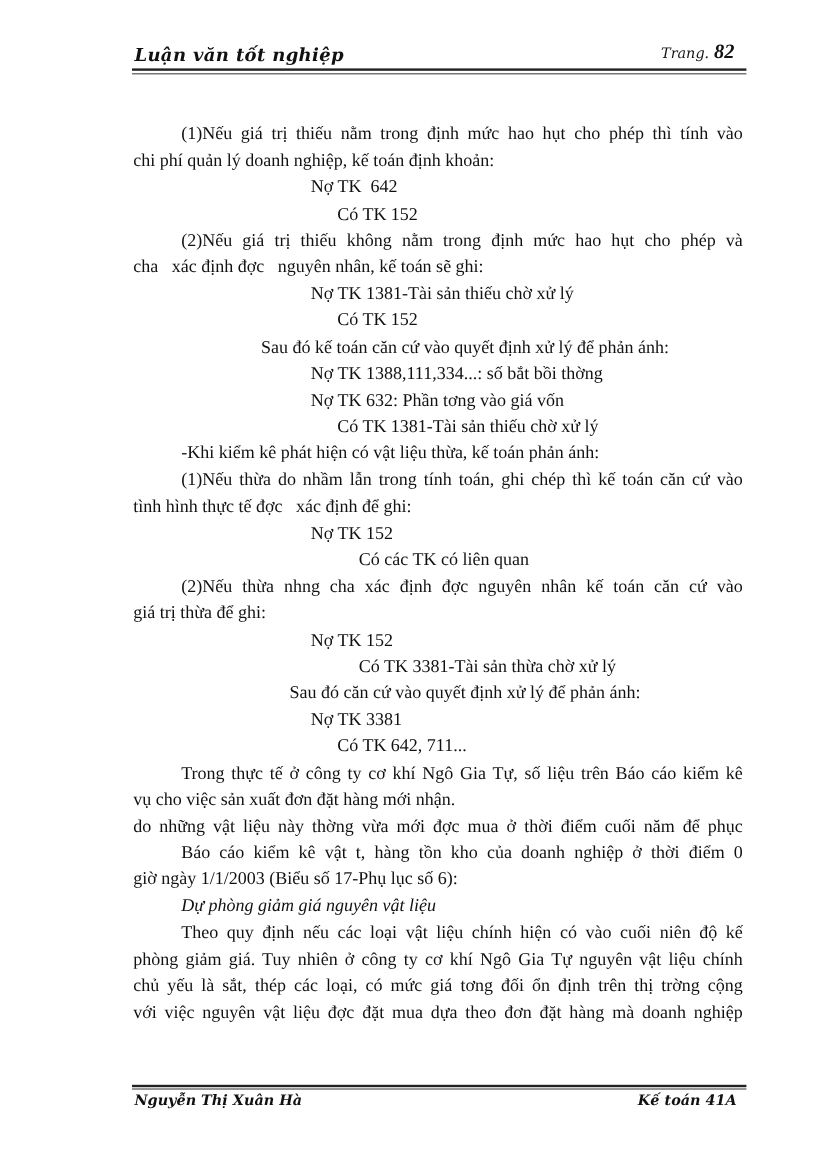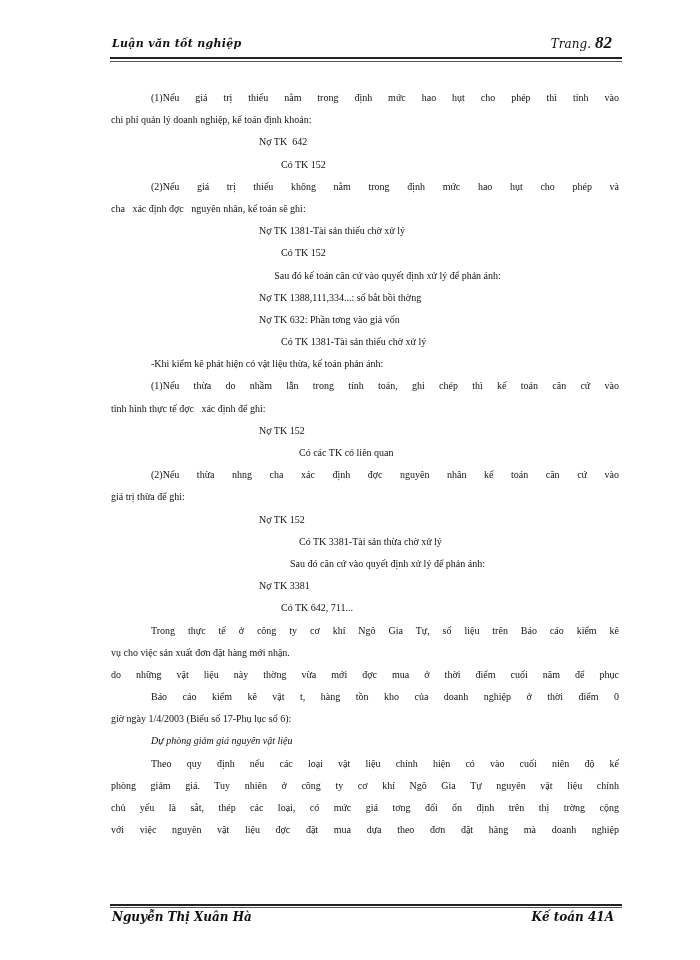--- a/index.html
+++ b/index.html
@@ -22,21 +22,21 @@
     width: 512px;
     height: 22px;
   }
   .header-left {
     position: absolute;
     left: 2px;
     top: 4px;
     font-family: "DejaVu Serif", serif;
     font-style: italic;
     font-weight: bold;
-    font-size: 11px;
+    font-size: 15px;
     letter-spacing: 0.3px;
   }
   .header-right {
     position: absolute;
     right: 10px;
     top: 0px;
     font-family: "DejaVu Serif", serif;
     font-style: italic;
     font-size: 12px;
     white-space: nowrap;
@@ -58,23 +58,23 @@
   .rule-thin {
     position: absolute;
     left: 110px;
     width: 512px;
     height: 1px;
     background: #555;
   }
   .body-text {
     position: absolute;
     left: 111px;
-    top: 87px;
+    top: 101px;
     width: 508px;
-    font-size: 10px;
+    font-size: 15px;
     line-height: 22.2px;
   }
   .line {
     height: 22.2px;
     white-space: pre;
     overflow: visible;
     position: relative;
   }
   .line.justify {
     text-align: justify;
@@ -147,21 +147,21 @@
   <div class="line">giá trị thừa để ghi:</div>
   <div class="line entry-no">Nợ TK 152</div>
   <div class="line entry-co2">Có TK 3381-Tài sản thừa chờ xử lý</div>
   <div class="line ind-sub">Sau đó căn cứ vào quyết định xử lý để phản ánh:</div>
   <div class="line entry-no">Nợ TK 3381</div>
   <div class="line entry-co">Có TK 642, 711...</div>
   <div class="line justify ind1">Trong thực tế ở công ty cơ khí Ngô Gia Tự, số liệu trên Báo cáo kiểm kê</div>
   <div class="line">vụ cho việc sản xuất đơn đặt hàng mới nhận.</div>
   <div class="line justify">do những vật liệu này thờng   vừa mới đợc   mua ở thời điểm cuối năm để phục</div>
   <div class="line justify ind1">Báo cáo kiểm kê vật t,   hàng tồn kho của doanh nghiệp ở thời điểm 0</div>
-  <div class="line"><span>giờ ngày 1/4/2003 (</span><span class="bold">Biểu số 17</span><span class="bold">-Phụ lục số 6</span><span class="bold">):</span></div>
+  <div class="line"><span>giờ ngày 1/1/2003 (</span><span class="bold">Biểu số 17</span><span class="bold">-Phụ lục số 6</span><span class="bold">):</span></div>
   <div class="line italic ind1">Dự phòng giảm giá nguyên vật liệu</div>
   <div class="line justify ind1">Theo quy định nếu các loại vật liệu chính hiện có vào cuối niên độ kế</div>
   <div class="line justify">phòng giảm giá. Tuy nhiên ở công ty cơ khí Ngô Gia Tự nguyên vật liệu chính</div>
   <div class="line justify">chủ yếu là sắt, thép các loại, có mức giá tơng   đối ổn định trên thị trờng   cộng</div>
   <div class="line justify">với việc nguyên vật liệu đợc   đặt mua dựa theo đơn đặt hàng mà doanh nghiệp</div>
 </div>
 
 <div class="rule" style="top:904px;"></div>
 <div class="rule-thin" style="top:907px;"></div>
 <div class="page-footer">

